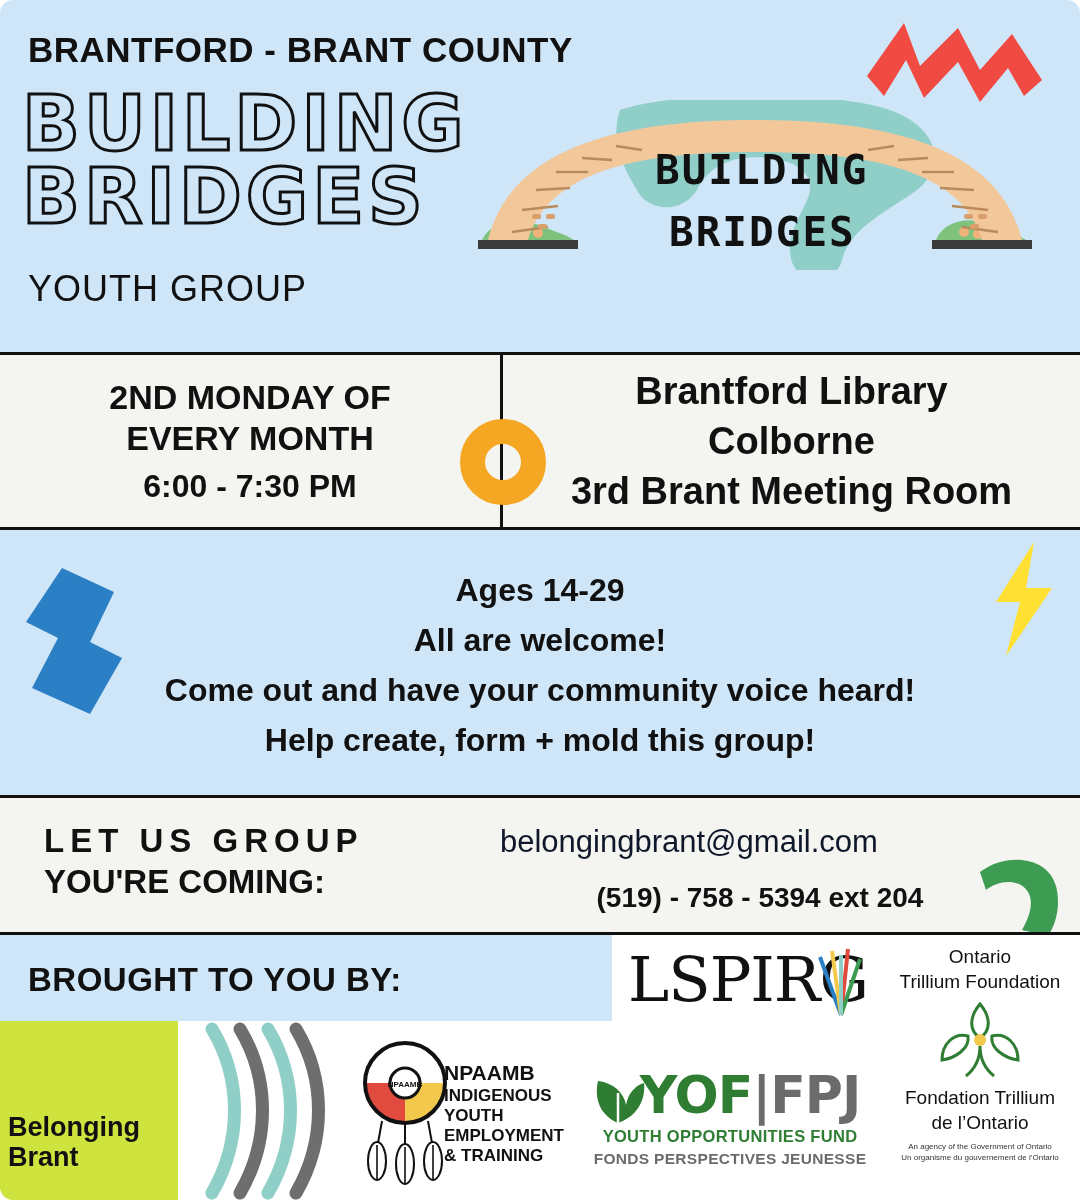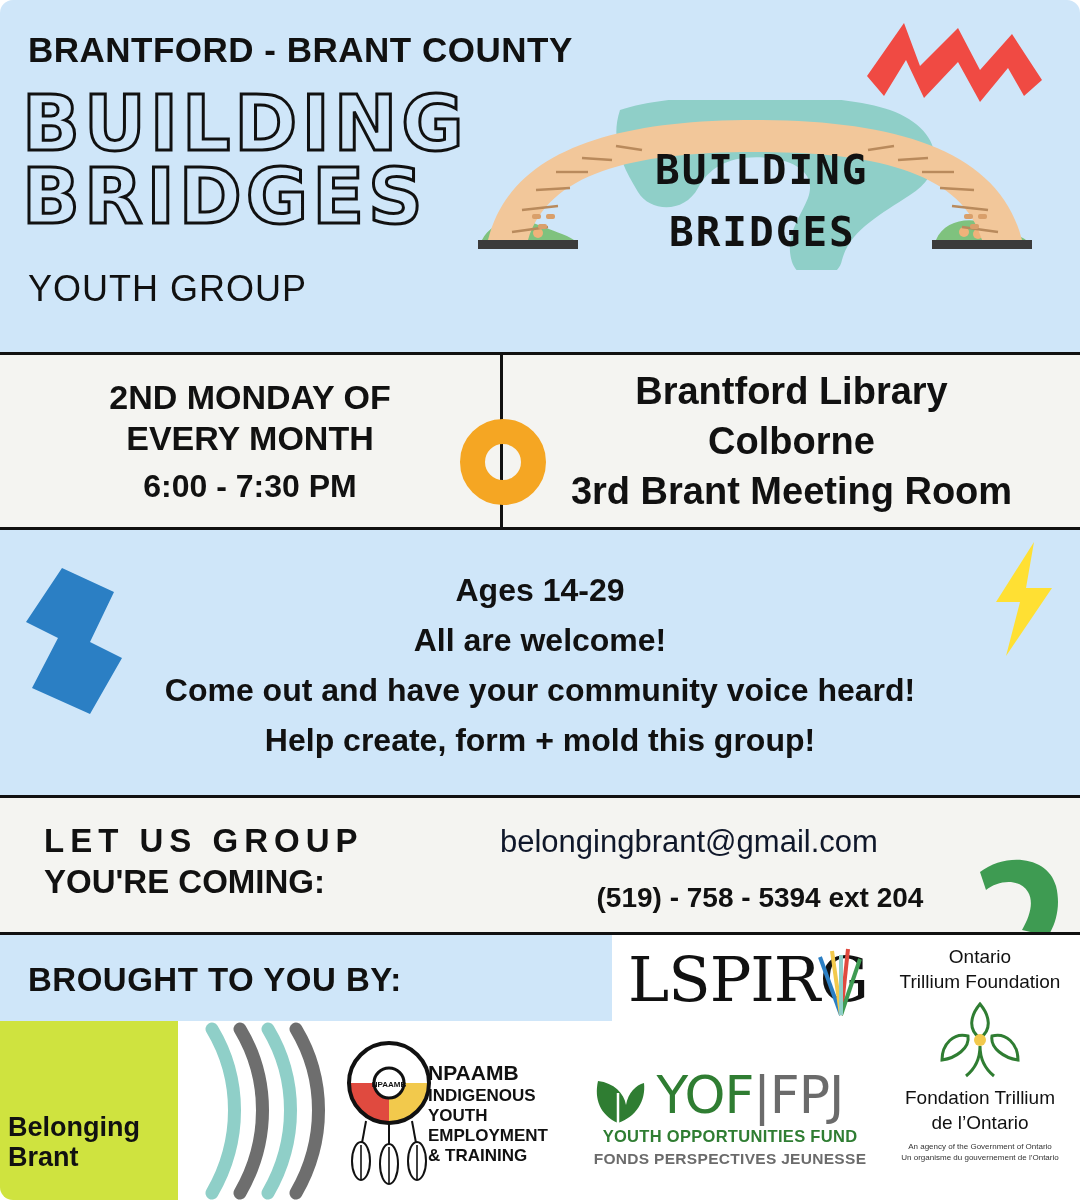--- a/index.html
+++ b/index.html
@@ -216,21 +216,21 @@
     left: 8px; bottom: 28px;
     font-size: 27px;
     font-weight: bold;
     line-height: 1.12;
     color: #111111;
   }
   .bb-green-text span { display: block; }
   .bb-waves { width: 178px; height: 179px; background: #ffffff; position: relative; }
 
   
-  .npaamb { position: absolute; left: 344px; top: 96px; width: 220px; height: 160px; }
+  .npaamb { position: absolute; left: 360px; top: 96px; width: 220px; height: 160px; }
   .npaamb-text {
     position: absolute; left: 84px; top: 30px;
     font-size: 17px; font-weight: bold; line-height: 1.18; color:#111;
   }
   .npaamb-text .big { font-size: 21px; display:block; }
   .npaamb-text span { display: block; }
 
   
   .lspirg-box {
     position: absolute; left: 612px; top: 0;
@@ -242,21 +242,21 @@
     font-size: 62px;
     font-family: "DejaVu Serif", serif;
     letter-spacing: -1px;
     color: #111111;
   }
 
   
   .yof { position: absolute; left: 590px; top: 130px; width: 280px; }
   .yof-main {
     font-family: "DejaVu Sans", sans-serif;
-    font-weight: normal;
+    font-weight: bold;
     font-size: 52px;
     color: #2f7d32;
     letter-spacing: -1px;
     text-align: center;
     padding-left: 40px;
   }
   .yof-main .grey { color: #6b6b6b; }
   .yof-sub1 {
     font-size: 16.5px; font-weight: bold; color: #2f7d32;
     text-align: center; letter-spacing: 0.3px; margin-top: 2px;

